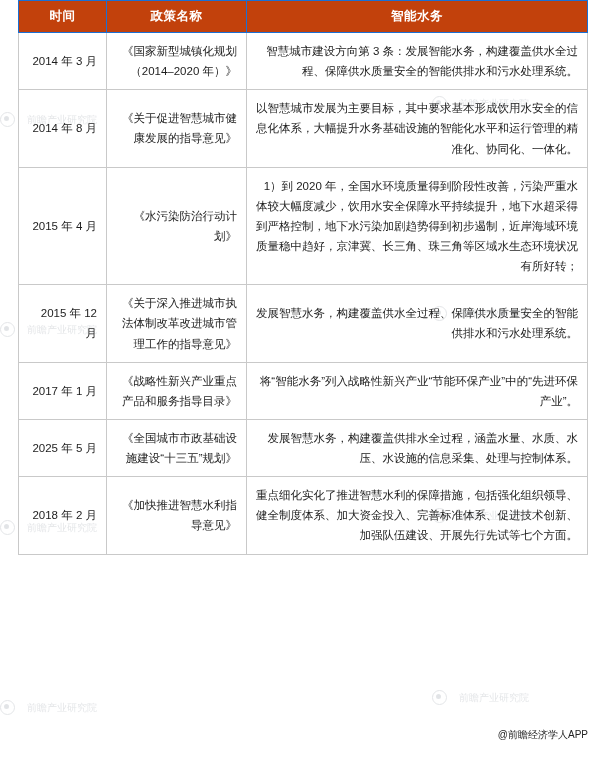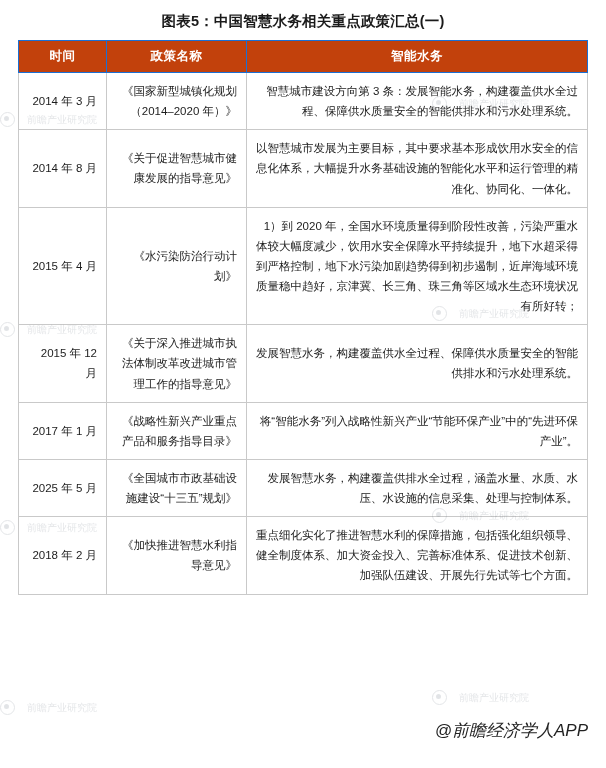--- a/index.html
+++ b/index.html
@@ -72,23 +72,22 @@
     position: absolute;
     left: 18px;
     bottom: 26px;
     font-size: 11.5px;
     color: #222;
   }
   .credit {
     position: absolute;
     right: 18px;
     bottom: 26px;
-    font-size: 17px;
+    font-size: 10px;
     color: #222;
-    font-style: italic;
   }
   
   .wm {
     position: absolute;
     display: flex;
     align-items: center;
     gap: 12px;
     opacity: 0.14;
     color: #3b4a5a;
     font-size: 10px;
@@ -121,21 +120,20 @@
   .wm-5 { left: 0px;   top: 520px; }
   .wm-6 { left: 432px; top: 508px; }
   .wm-7 { left: 0px;   top: 700px; }
   .wm-8 { left: 432px; top: 690px; }
 </style>
 </head>
 <body>
 
 <div class="page">
 
-  <div class="title">图表5：中国智慧水务相关重点政策汇总(一)</div>
 
   <table class="policy">
     <colgroup>
       <col class="time">
       <col class="name">
       <col>
     </colgroup>
     <thead>
       <tr>
         <th>时间</th>

